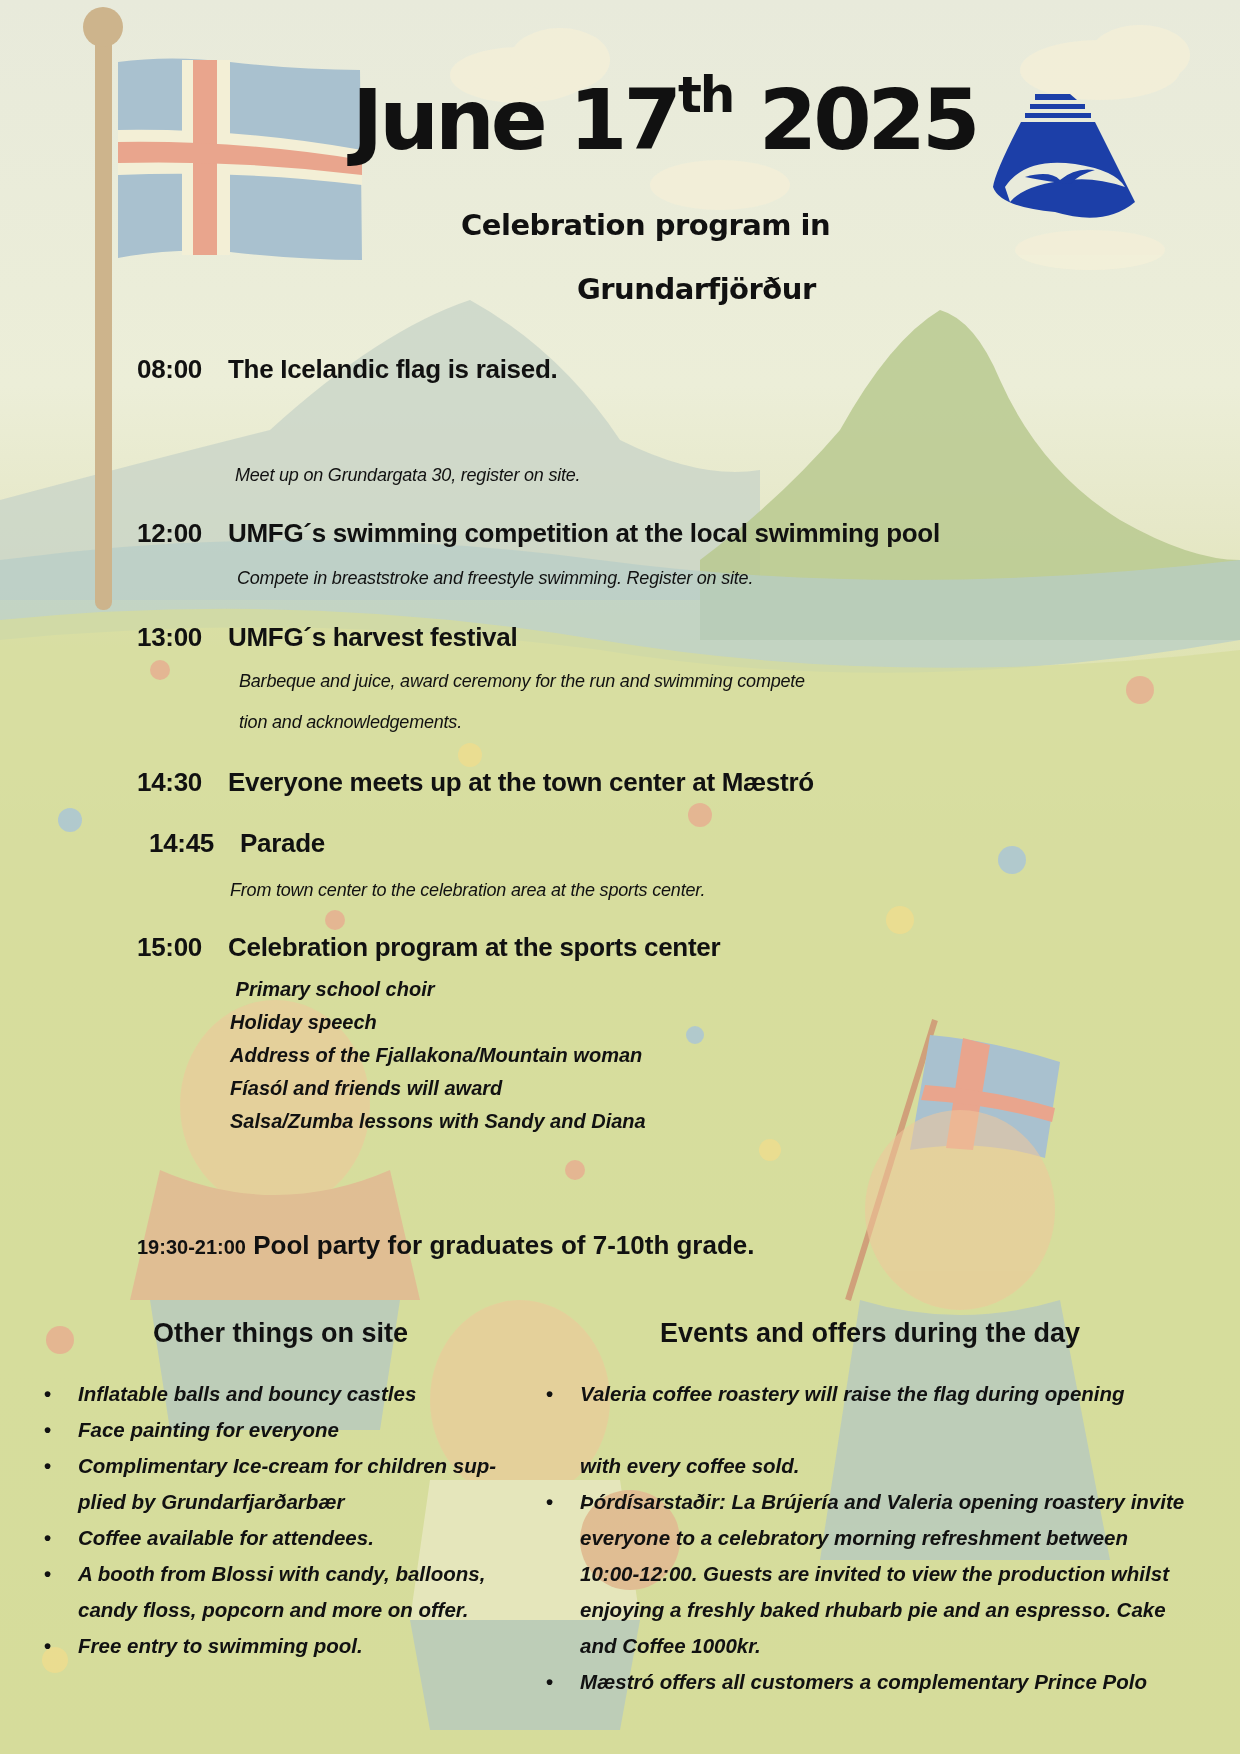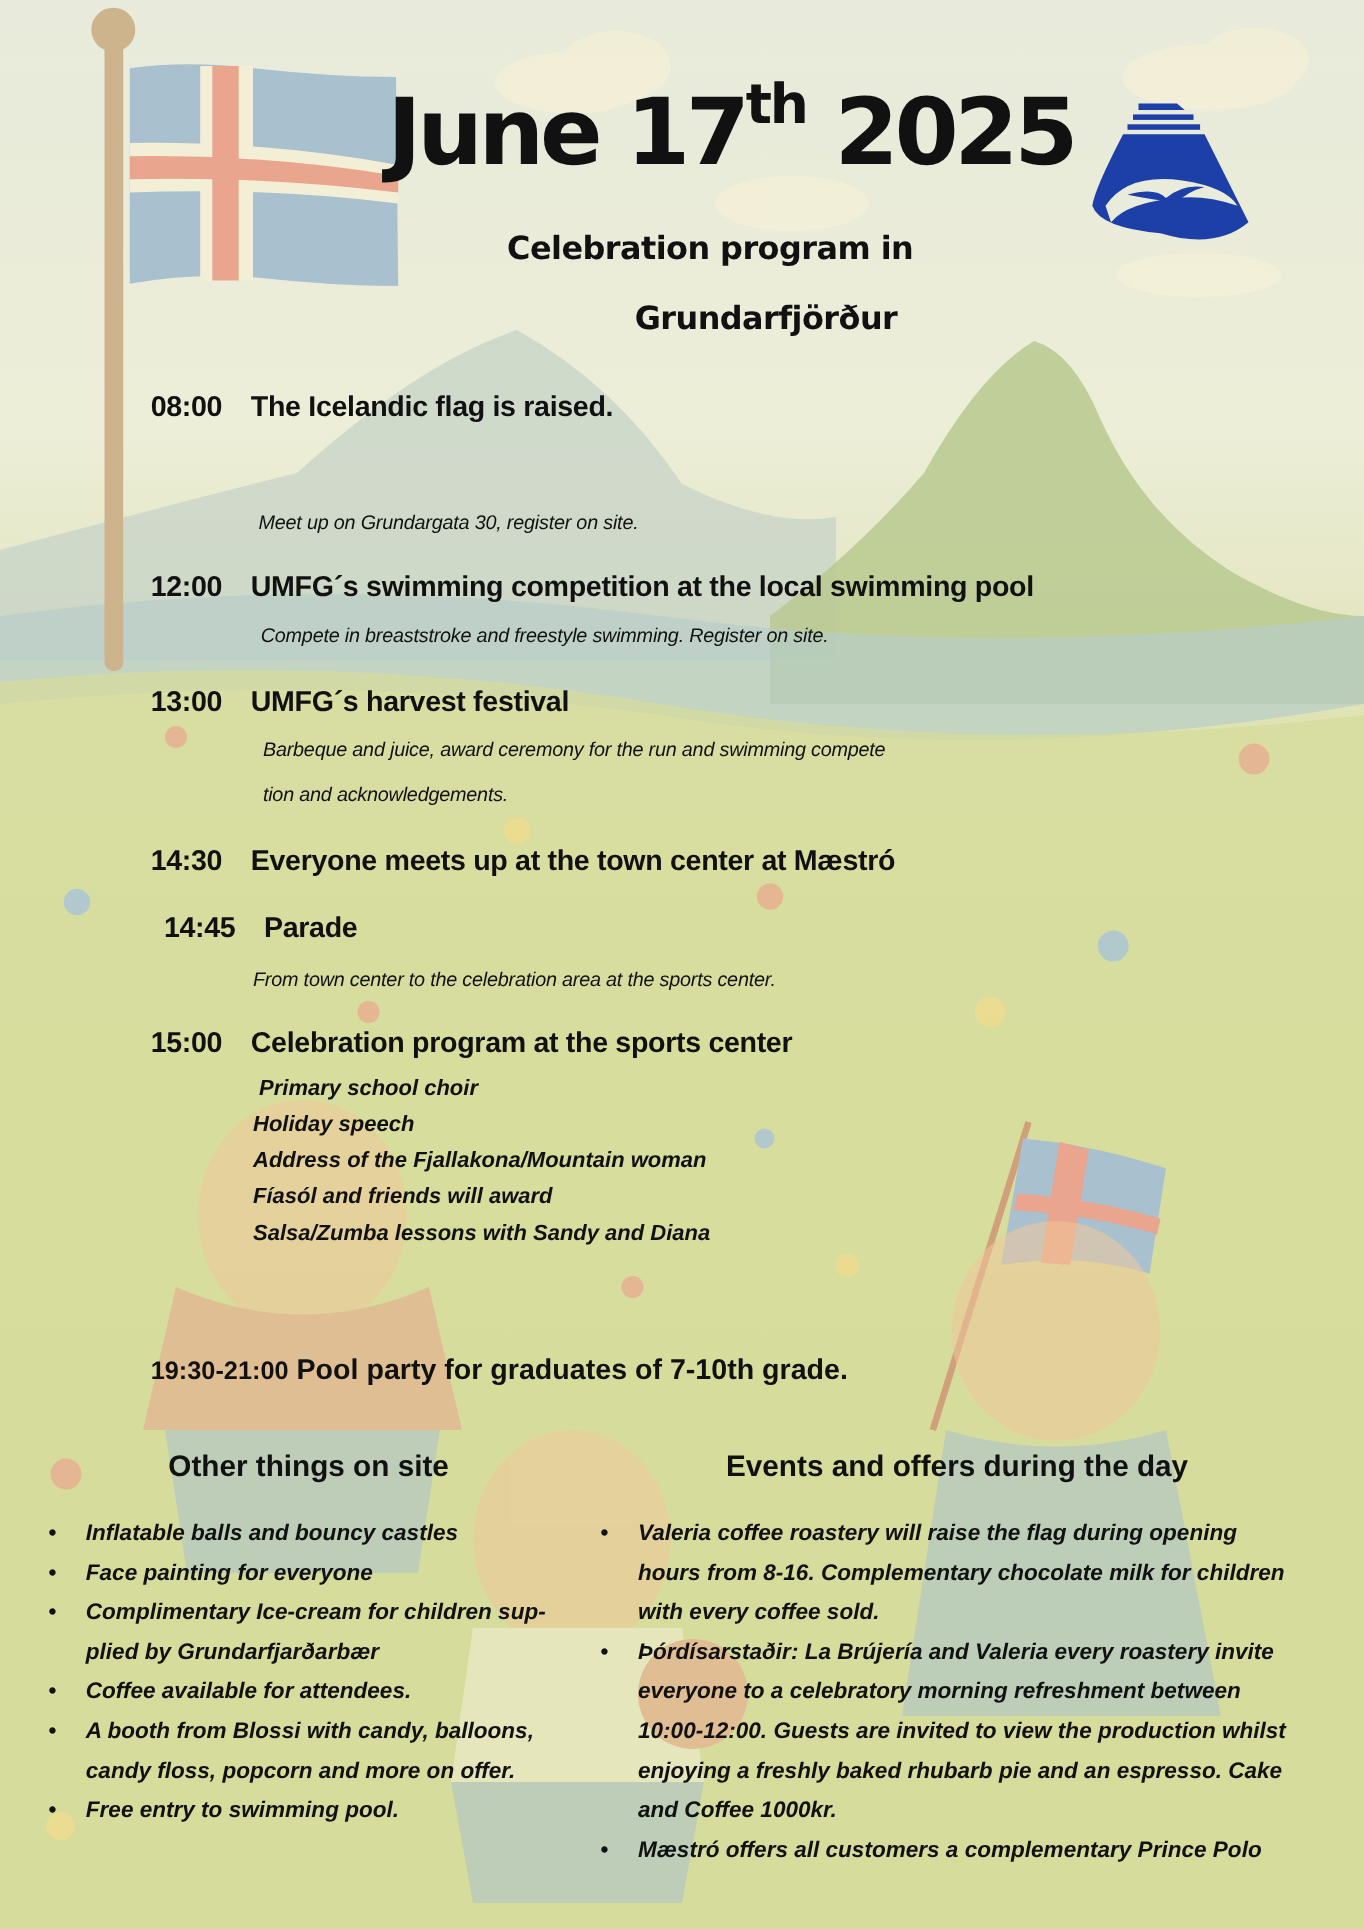--- a/index.html
+++ b/index.html
@@ -17,21 +17,21 @@
     letter-spacing: -0.5px; white-space: nowrap; }
   .logo { position: absolute; left: 985px; top: 92px; width: 155px; height: 140px; }
 
   .row { position: absolute; left: 137px; font-family: "Liberation Sans", sans-serif; font-size: 26px; font-weight: bold;
     white-space: nowrap; letter-spacing: -0.3px; }
   .row .time { display: inline-block; width: 91px; }
   .sub { position: absolute; font-style: italic; font-weight: normal; font-size: 18px; white-space: nowrap; letter-spacing: -0.2px; }
   .prog { position: absolute; left: 230px; font-style: italic; font-weight: bold; font-size: 20px; white-space: nowrap; line-height: 33px; }
 
   .pool { position: absolute; left: 137px; top: 1230px; font-weight: bold; font-size: 26px; white-space: nowrap; }
-  .pool .ptime { font-size: 23px; }
+  .pool .ptime { font-size: 20px; }
 
   .col-head { position: absolute; font-size: 27px; font-weight: bold; white-space: nowrap; }
   ul.blist { position: absolute; margin: 0; padding: 0; list-style: none; font-style: italic; font-weight: bold; font-size: 20.5px; line-height: 36px; }
   ul.blist li { position: relative; padding-left: 36px; }
   ul.blist li .dot { position: absolute; left: 2px; top: 0; font-style: normal; }
 </style>
 </head>
 <body>
 
 <div class="bg">
@@ -168,17 +168,17 @@
     <li><span class="dot">•</span><span>Inflatable balls and bouncy castles</span></li>
     <li><span class="dot">•</span><span>Face painting for everyone</span></li>
     <li><span class="dot">•</span><span>Complimentary Ice-cream for children sup-</span><br><span>plied by Grundarfjarðarbær</span></li>
     <li><span class="dot">•</span><span>Coffee available for attendees.</span></li>
     <li><span class="dot">•</span><span>A booth from Blossi with candy, balloons,</span><br><span>candy floss, popcorn and more on offer.</span></li>
     <li><span class="dot">•</span><span>Free entry to swimming pool.</span></li>
   </ul>
 
   <div class="col-head" style="left:660px; top:1318px;">Events and offers during the day</div>
   <ul class="blist" style="left:544px; top:1376px; width:690px;">
-    <li><span class="dot">•</span><span>Valeria coffee roastery will raise the flag during opening</span><br><span>hours from 8-16. Complementary chocolate milk for children</span><br><span>with every coffee sold.</span></li>
-    <li><span class="dot">•</span><span>Þórdísarstaðir: La Brújería and Valeria every roastery invite</span><br><span>everyone to a celebratory morning refreshment between</span><br><span>10:00-12:00. Guests are invited to view the production whilst</span><br><span>enjoying a freshly baked rhubarb pie and an espresso. Cake</span><br><span>and Coffee 1000kr.</span></li>
+    <li><span class="dot">•</span><span>Valeria coffee roastery will raise the flag during opening</span><br><br><span>with every coffee sold.</span></li>
+    <li><span class="dot">•</span><span>Þórdísarstaðir: La Brújería and Valeria opening roastery invite</span><br><span>everyone to a celebratory morning refreshment between</span><br><span>10:00-12:00. Guests are invited to view the production whilst</span><br><span>enjoying a freshly baked rhubarb pie and an espresso. Cake</span><br><span>and Coffee 1000kr.</span></li>
     <li><span class="dot">•</span><span>Mæstró offers all customers a complementary Prince Polo</span></li>
   </ul>
 </div>
 
 </body></html>

